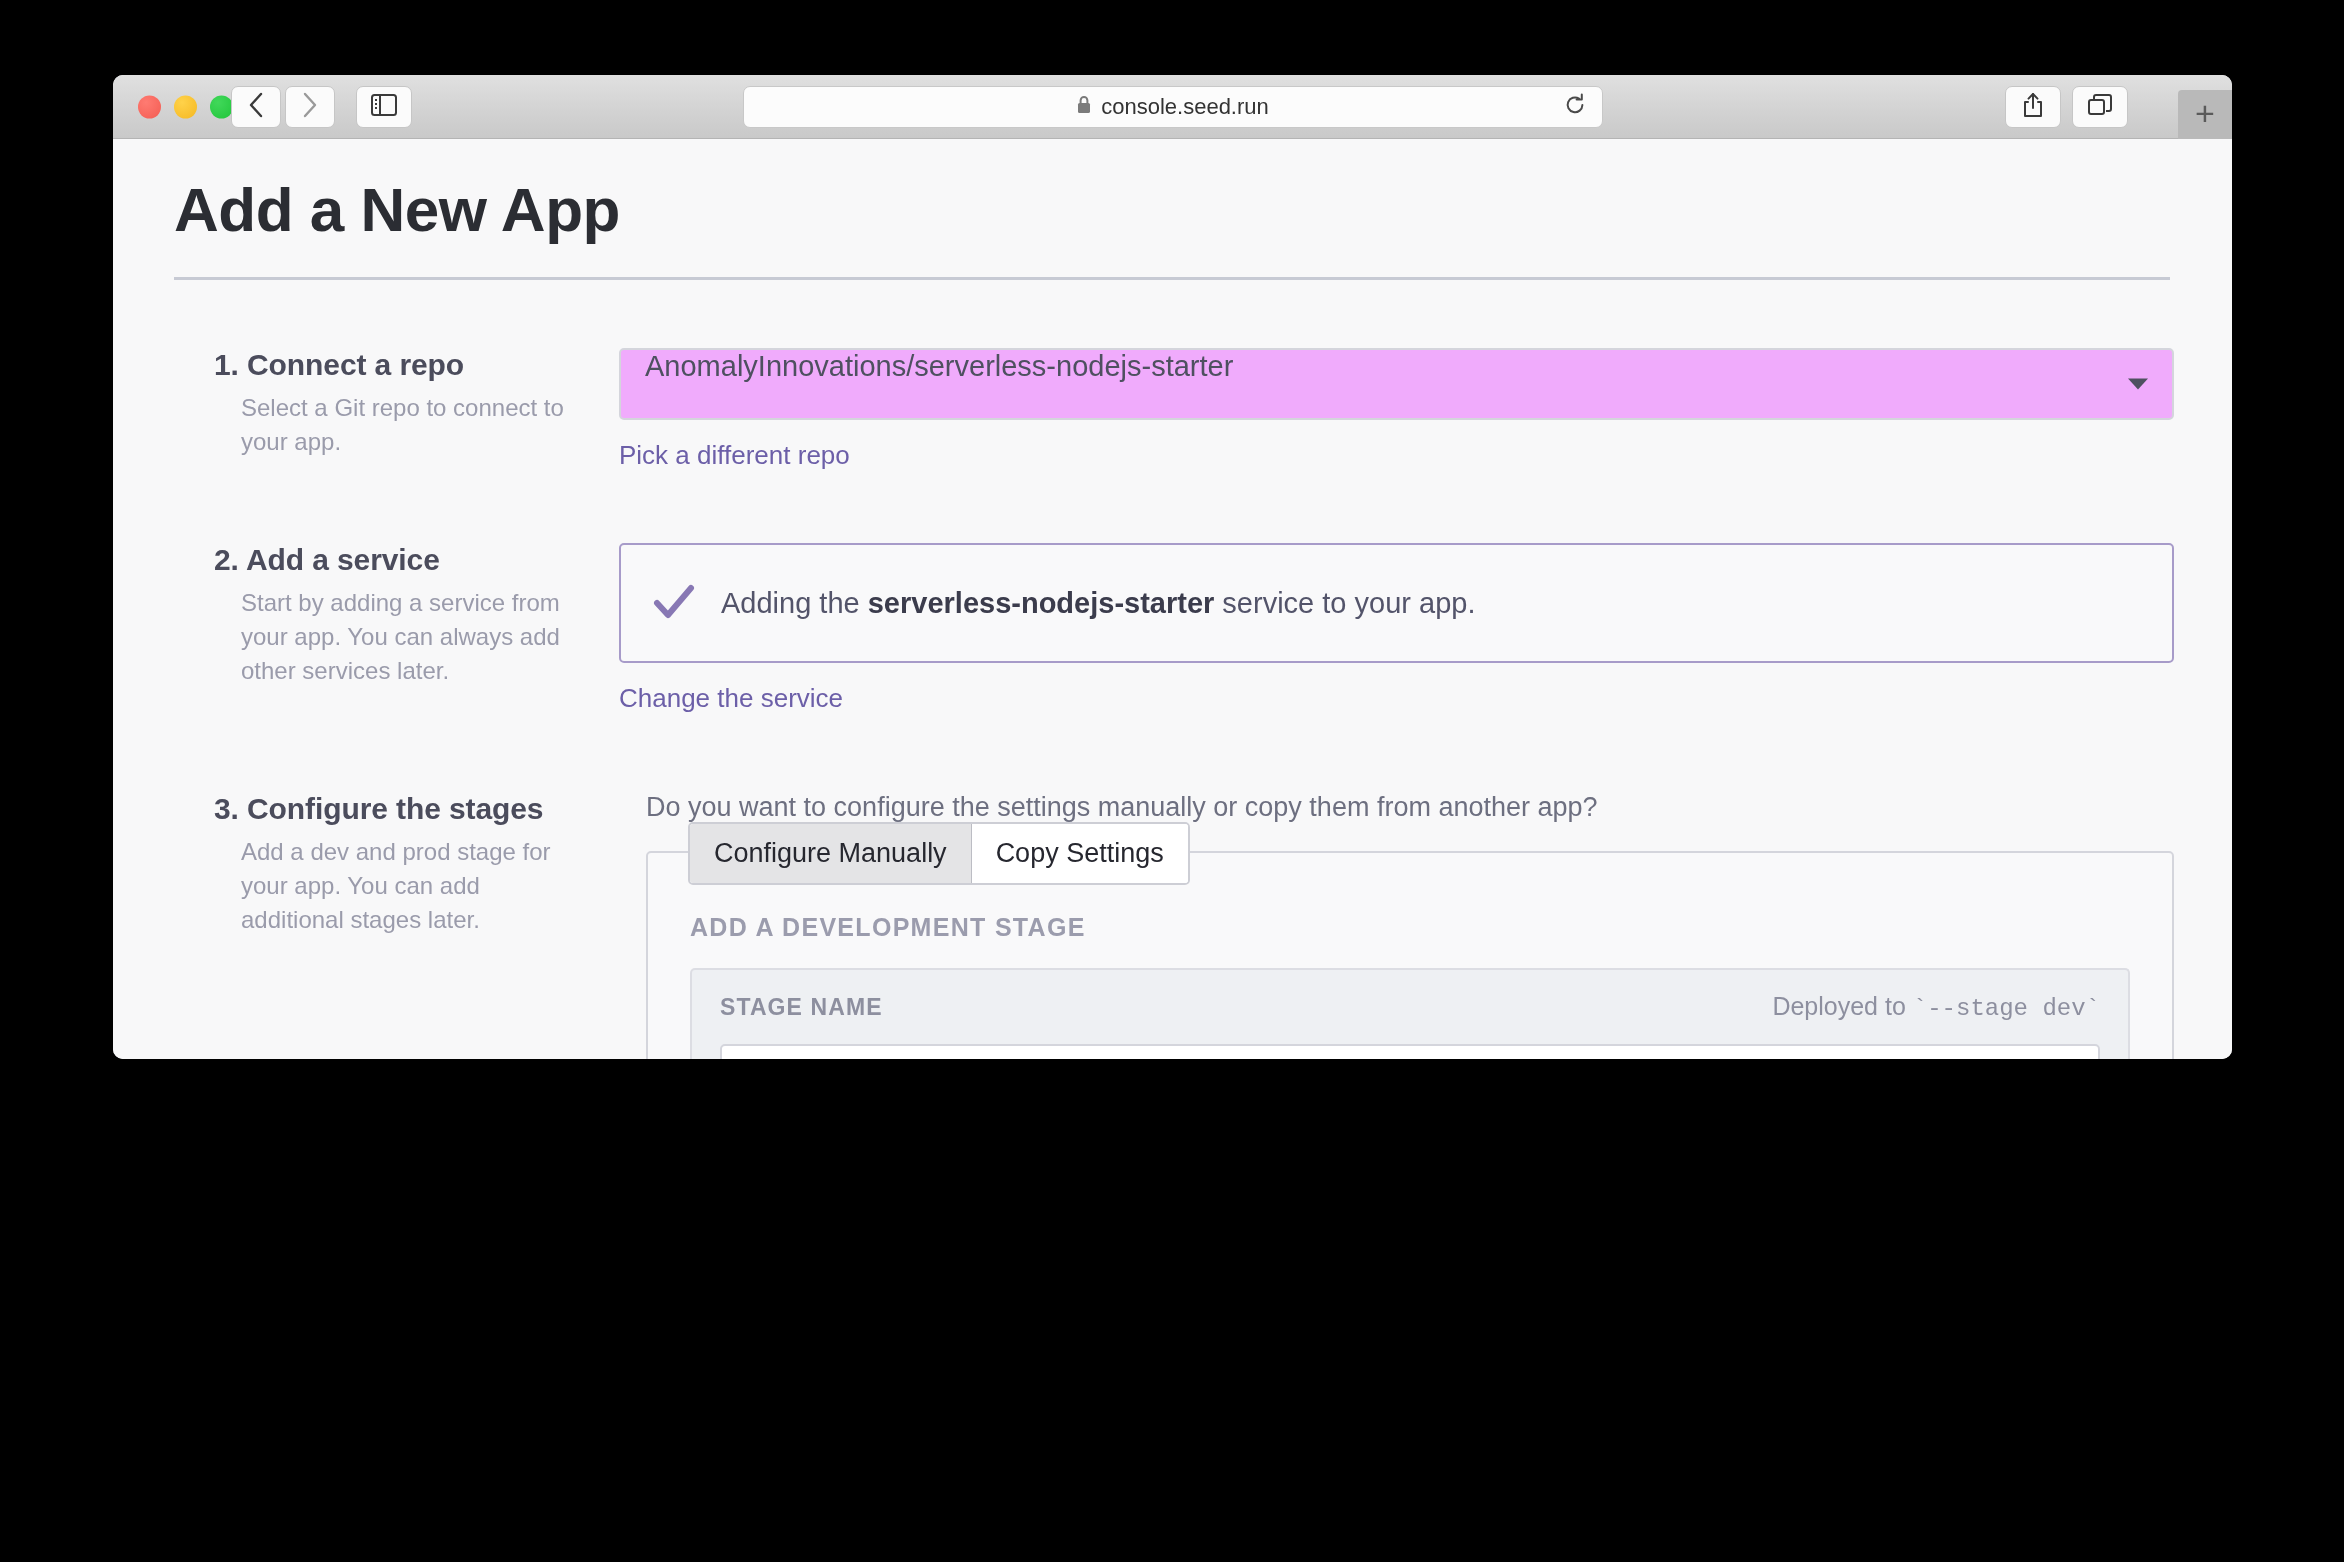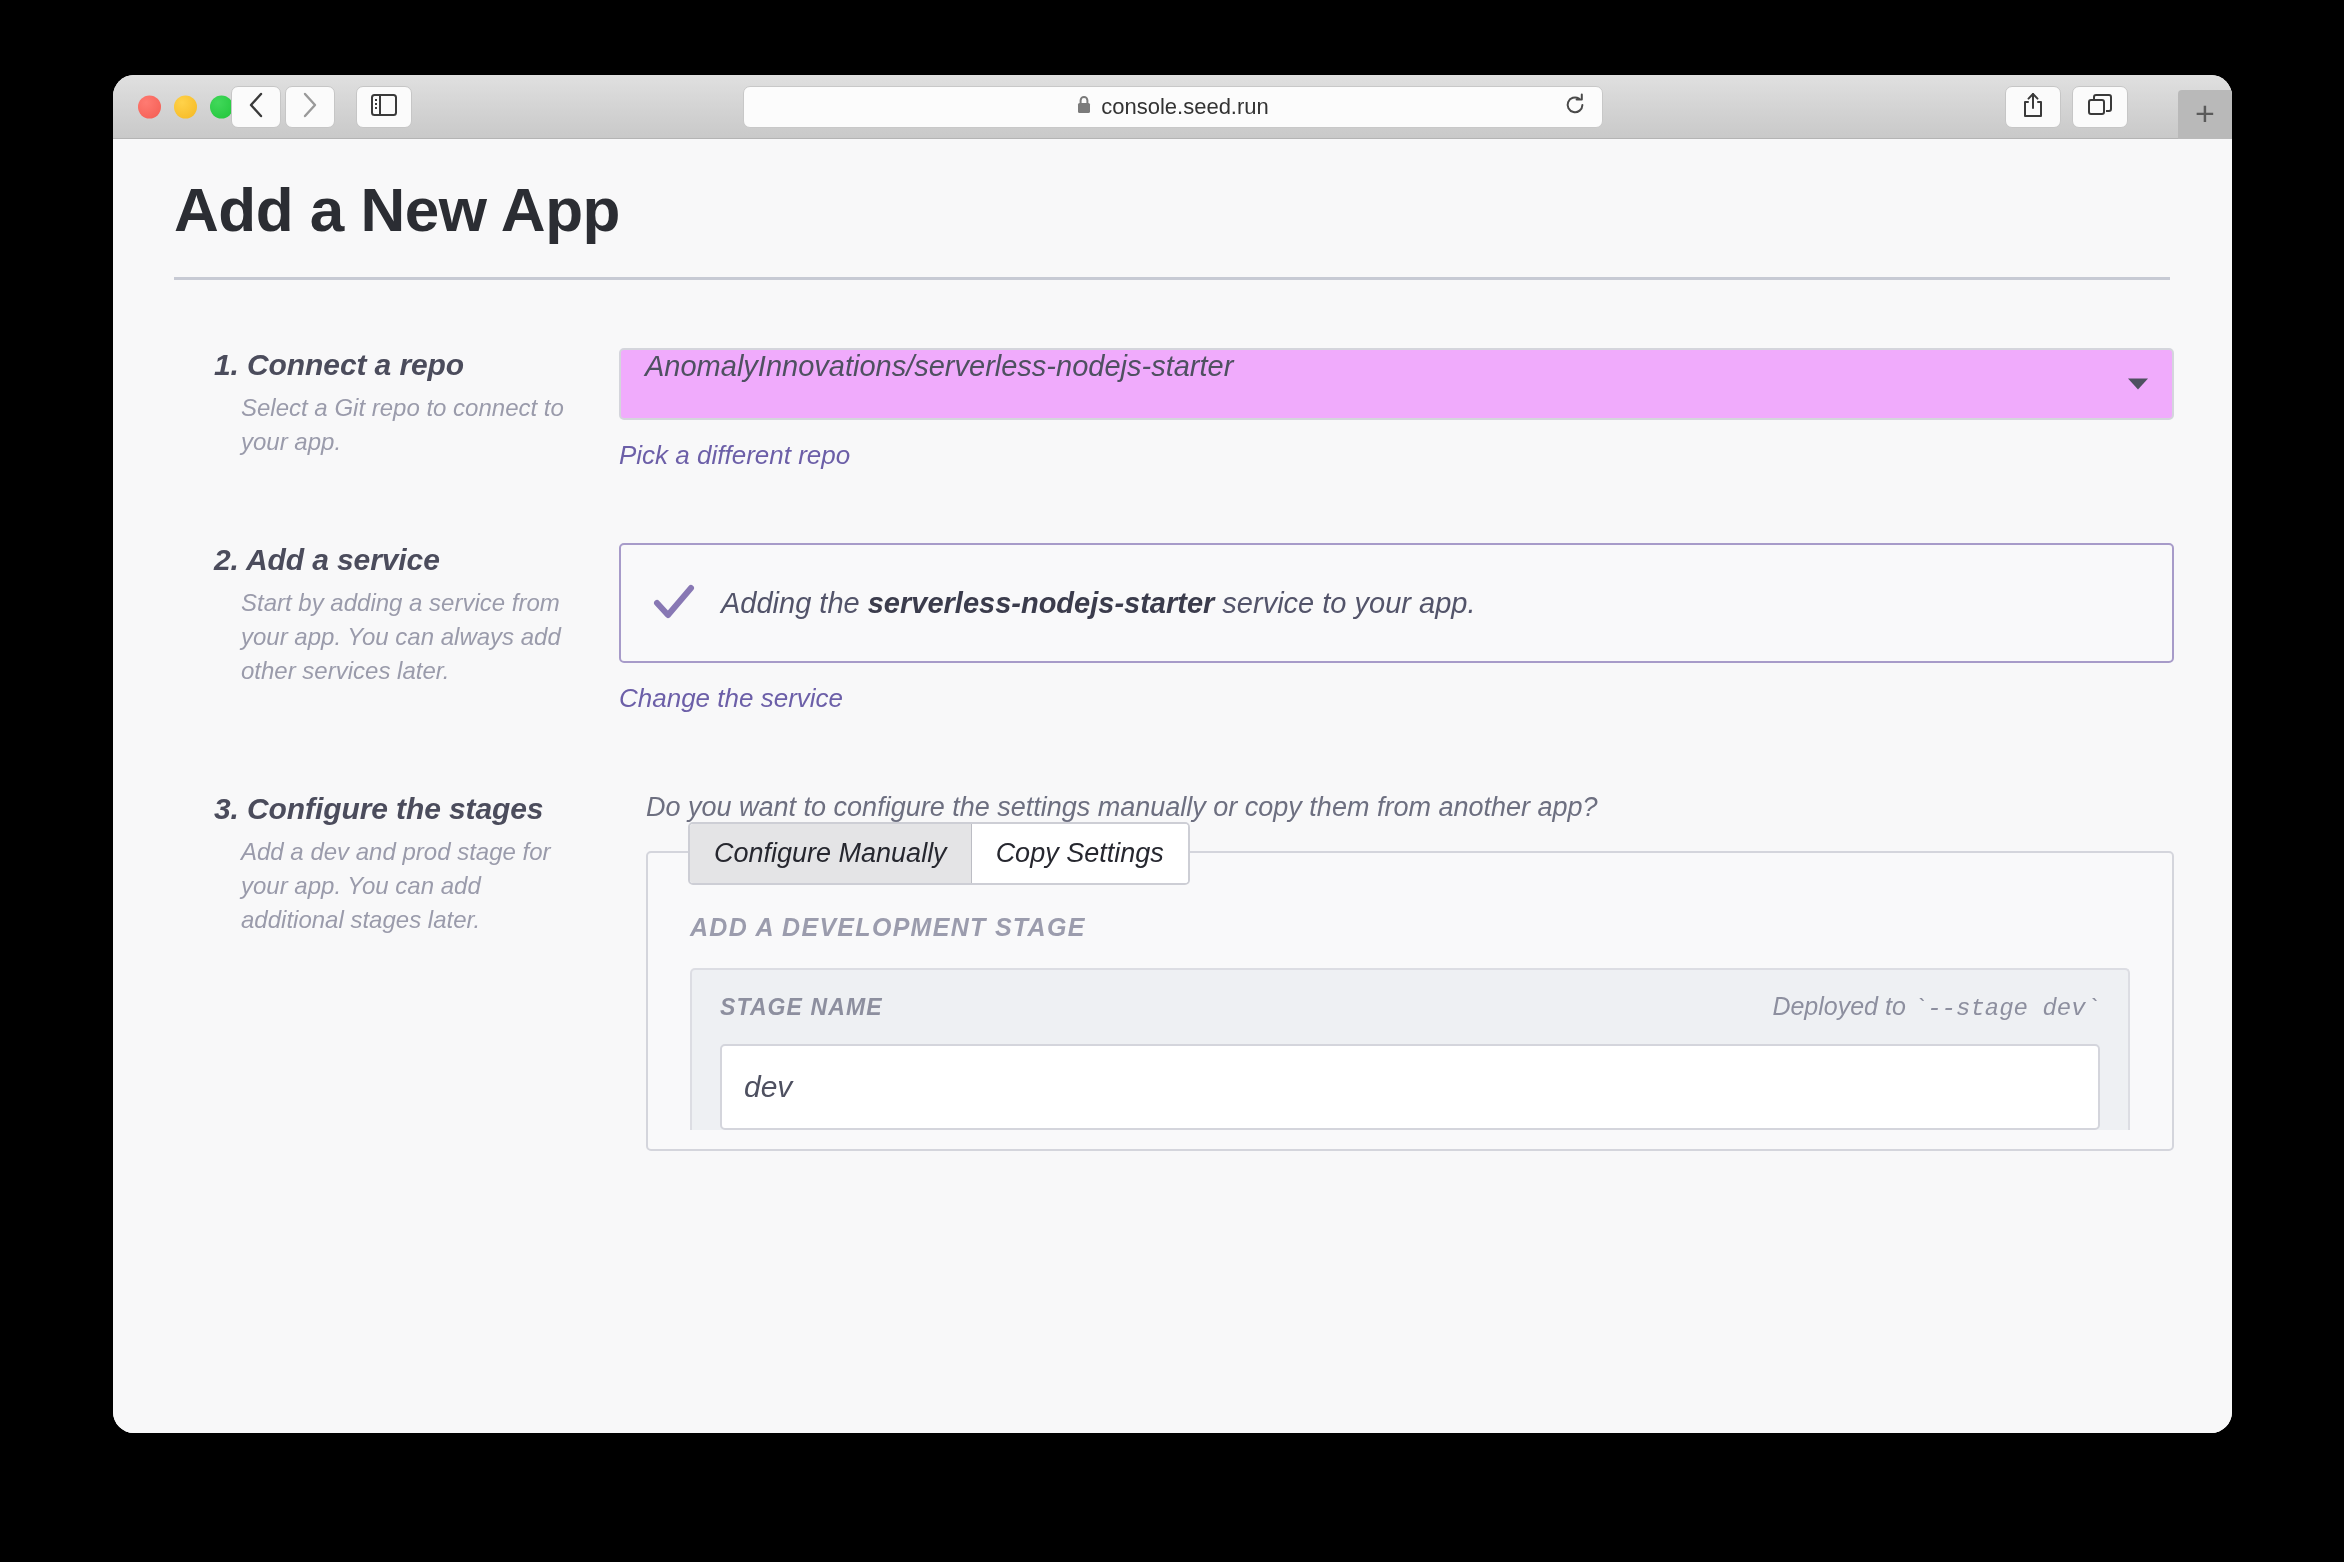--- a/index.html
+++ b/index.html
@@ -11,22 +11,22 @@
     overflow: hidden;
     font-family: "Liberation Sans", sans-serif;
   }
 
   
   #browser-window {
     position: absolute;
     left: 113px;
     top: 75px;
     width: 2119px;
-    height: 1358px;
-    border-radius: 21px;
+    height: 984px;
+    border-radius: 10px;
     overflow: hidden;
     background: #f8f8f9;
   }
 
   
   #browser-toolbar {
     position: relative;
     height: 64px;
     background: linear-gradient(180deg, #e0e0e0 0%, #d3d3d3 55%, #c9c9c9 100%);
     border-bottom: 1px solid #b4b4b4;
@@ -146,21 +146,20 @@
     font-size: 30px;
     color: #8f90a2;
     margin-top: 42px;
     margin-left: 3px;
   }
 
   
   .form-row {
     display: flex;
     margin-left: 3px;
-    font-style: italic;
   }
   #row-1 { margin-top: 68px; }
   #row-2 { margin-top: 72px; }
   #row-3 { margin-top: 78px; gap: 27px; }
 
   .row-label {
     width: 445px;
     flex: 0 0 445px;
     padding-right: 30px;
     padding-left: 40px;

